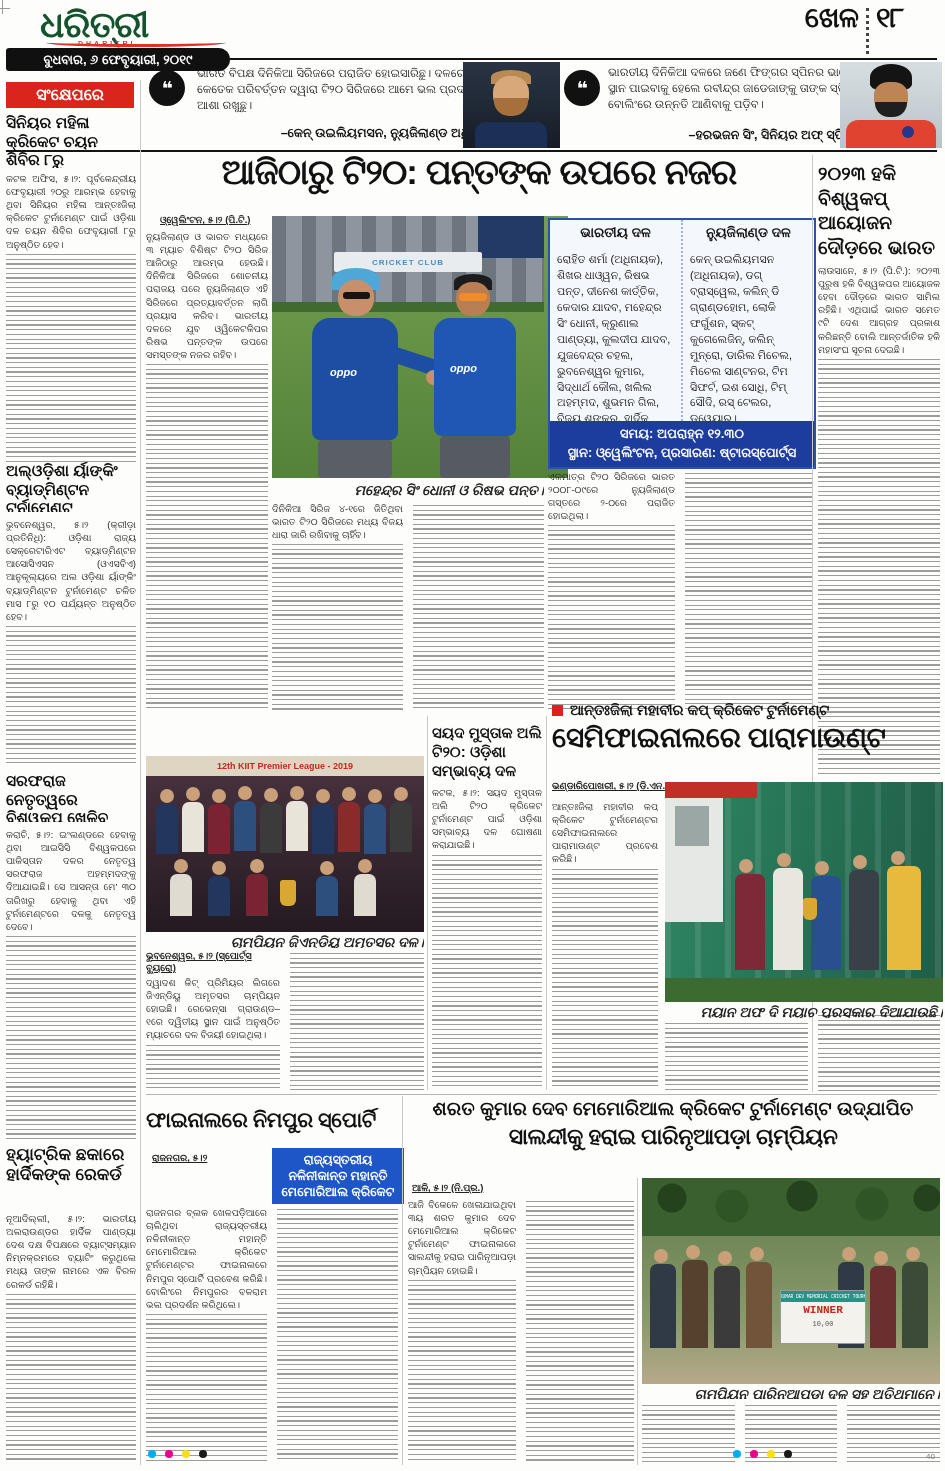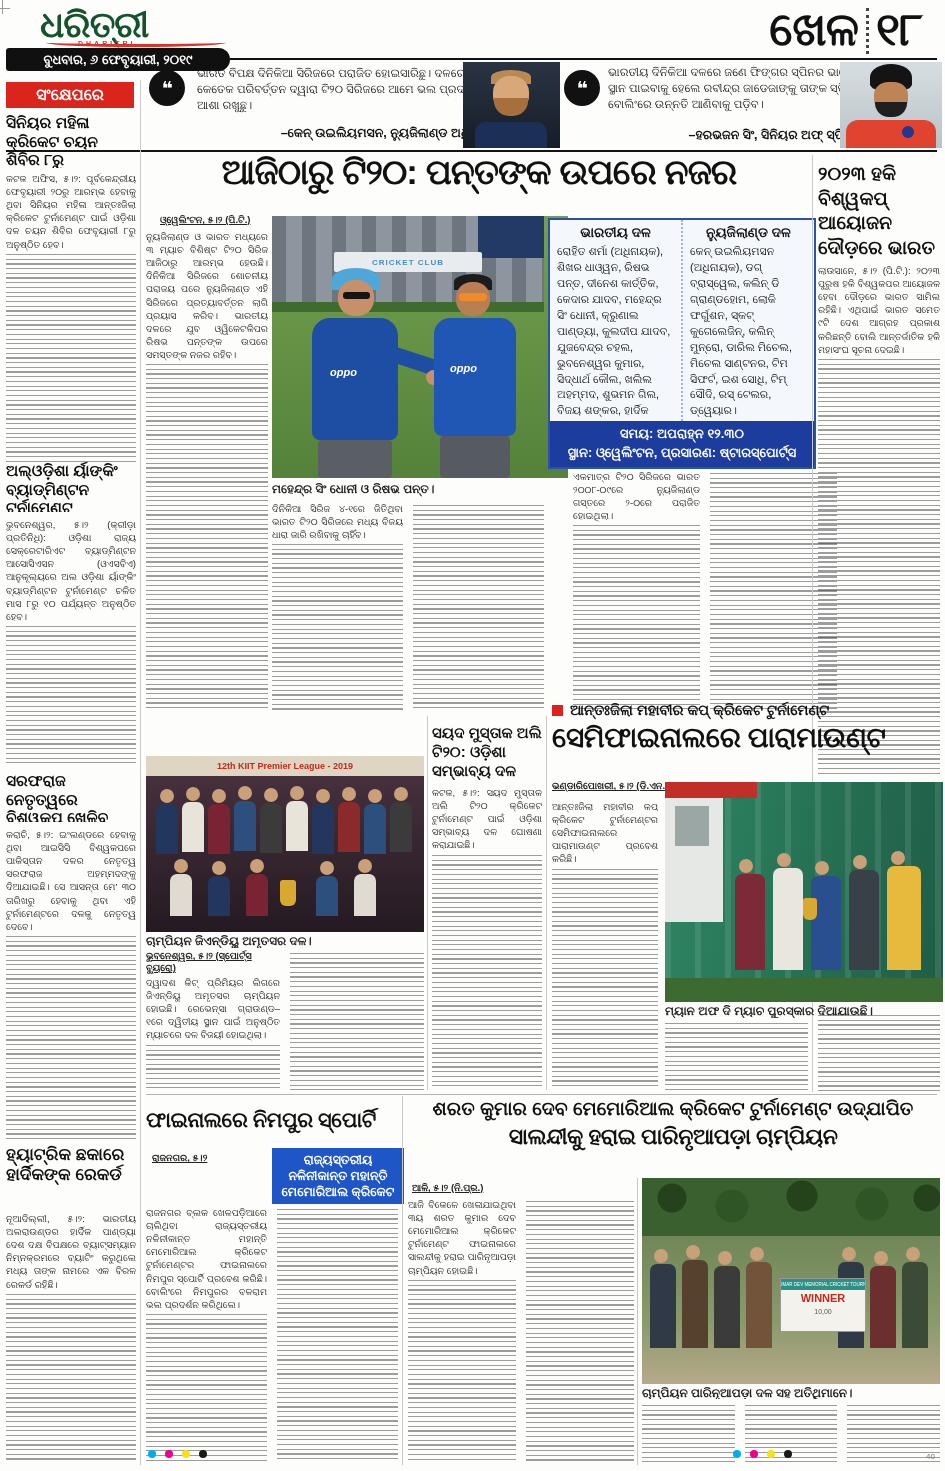--- a/index.html
+++ b/index.html
@@ -7,21 +7,21 @@
         font-family:"Liberation Sans","DejaVu Sans",sans-serif;overflow:hidden;color:#111;}
   .abs{position:absolute;}
   .ovh{overflow:hidden;}
   
   .logo{font-size:36px;font-weight:bold;color:#14532d;letter-spacing:-1px;}
   .logo-sub{font-size:7px;letter-spacing:3px;color:#d5372b;font-weight:bold;}
   .datebar{background:#101010;color:#fff;font-size:13px;font-weight:bold;
            display:flex;align-items:center;justify-content:center;
            border-radius:4px 14px 14px 4px;}
   .mastline{background:#111;}
-  .section-title{font-size:46px;font-weight:bold;letter-spacing:-1px;}
+  .section-title{font-size:28px;font-weight:bold;letter-spacing:-1px;}
   .dotsep{border-left:3px dotted #444;}
   
   .vline{background:#c9c9c9;width:1px;}
   .hline{background:#b5b5b5;height:1px;}
   .thick{background:#141414;}
   
   .qicon{width:36px;height:36px;border-radius:50%;background:#111;color:#fff;
          display:flex;align-items:center;justify-content:center;font-size:19px;font-weight:bold;}
   .qtext{font-size:11.5px;line-height:1.4;color:#222;}
   .qattr{font-size:12.5px;font-weight:bold;color:#111;text-align:right;}
@@ -32,33 +32,33 @@
   .h-lead{font-size:35px;font-weight:bold;letter-spacing:-1px;line-height:1.05;text-align:center;}
   .h-rail{font-size:19px;font-weight:bold;line-height:1.3;}
   .h-mid{font-size:21px;font-weight:bold;letter-spacing:-.5px;}
   .h-small{font-size:15px;font-weight:bold;line-height:1.25;}
   .h-par{font-size:28px;font-weight:bold;letter-spacing:-.5px;}
   .h-sal{font-size:22px;font-weight:bold;text-align:center;letter-spacing:-.5px;}
   .kicker{font-size:14.5px;font-weight:bold;display:flex;align-items:center;gap:7px;}
   .kicker-big{font-size:19px;font-weight:bold;text-align:center;}
   .redsq{width:11px;height:11px;background:#e01f1f;display:inline-block;flex:0 0 11px;}
   .dateline{font-size:9.5px;font-weight:bold;text-decoration:underline;color:#222;margin-bottom:2px;}
-  .caption{font-size:12px;font-weight:bold;color:#222;text-align:left;}
+  .caption{font-size:14px;font-weight:bold;color:#222;text-align:right;font-style:italic;}
   
   .bodyblock{display:flex;gap:10px;}
   .col{flex:1;display:flex;flex-direction:column;overflow:hidden;}
   .excerpt{font-size:9.5px;line-height:1.38;text-align:justify;color:#1d1d1d;word-break:break-word;}
   .fill{flex:1;min-height:10px;margin-top:3px;opacity:.5;
         background:repeating-linear-gradient(#3c3c3c 0 1.2px,transparent 1.2px 4.7px);}
   
   .teamsbox{border:2px solid #2a52a8;background:#f4f7fc;display:flex;flex-direction:column;}
   .teams-cols{flex:1;display:flex;overflow:hidden;}
   .teamcol{flex:1;padding:5px 7px;overflow:hidden;}
   .teamcol+.teamcol{border-left:2px dotted #9db4d8;}
-  .teamhdr{font-size:13.5px;font-weight:bold;text-align:center;margin-bottom:3px;}
+  .teamhdr{font-size:13.5px;font-weight:bold;text-align:center;margin-bottom:11px;}
   .teamlist{font-size:11px;line-height:1.45;}
   .matchbar{background:#1d3d9e;color:#fff;font-size:13px;font-weight:bold;
             text-align:center;line-height:1.45;padding:4px 2px;}
   .bluebox{background:#1e56c8;color:#fff;font-size:12.5px;font-weight:bold;
            display:flex;align-items:center;justify-content:center;text-align:center;line-height:1.3;padding:3px;}
   
   .photo{overflow:hidden;position:absolute;background:#999;}
   .pn{position:absolute;width:22px;height:50px;border-radius:7px 7px 0 0;}
   .pn::before{content:"";position:absolute;top:-15px;left:4px;width:14px;height:14px;border-radius:50%;background:#c9a078;}
   .sunglass{position:absolute;background:#151515;border-radius:3px;}
@@ -201,21 +201,21 @@
 
   <div class="abs bodyblock" style="left:272px;top:502px;width:272px;height:210px;">
     <div class="col">
       <div class="excerpt">ଦିନିକିଆ ସିରିଜ ୪-୧ରେ ଜିତିଥିବା ଭାରତ ଟି୨୦ ସିରିଜରେ ମଧ୍ୟ ବିଜୟ ଧାରା ଜାରି ରଖିବାକୁ ଚାହିଁବ।</div>
       <div class="fill"></div>
     </div>
     <div class="col">
         <div class="fill"></div>
       </div>
   </div>
-  <div class="abs bodyblock" style="left:548px;top:470px;width:264px;height:242px;margin-left:25px;">
+  <div class="abs bodyblock" style="left:548px;top:470px;width:264px;height:242px;">
     <div class="col">
       <div class="excerpt">ଏକମାତ୍ର ଟି୨୦ ସିରିଜରେ ଭାରତ ୨୦୦୮-୦୯ରେ ନ୍ୟୁଜିଲାଣ୍ଡ ଗସ୍ତରେ ୨-୦ରେ ପରାଜିତ ହୋଇଥିଲା।</div>
       <div class="fill"></div>
     </div>
     <div class="col">
         <div class="fill"></div>
       </div>
   </div>
 
   <div class="abs vline" style="left:812px;top:155px;height:937px;"></div>
@@ -338,21 +338,21 @@
   <div class="abs vline" style="left:637px;top:1178px;height:287px;"></div>
   <div class="abs photo" style="left:642px;top:1178px;width:298px;height:206px;background:linear-gradient(#5f7a4a,#8a9a6b 70%,#b7a98a);">
     <div class="abs" style="left:0;top:0;width:298px;height:58px;background:radial-gradient(circle at 30px 20px,#24431c 14px,transparent 15px),radial-gradient(circle at 90px 28px,#2f5526 16px,transparent 17px),radial-gradient(circle at 160px 18px,#24431c 15px,transparent 16px),radial-gradient(circle at 230px 26px,#2f5526 16px,transparent 17px),radial-gradient(circle at 285px 20px,#24431c 13px,transparent 14px),#3a6030;"></div>
     <i class="pn" style="left:8px;top:86px;background:#2f3a46;height:84px;width:26px;"></i>
     <i class="pn" style="left:40px;top:82px;background:#56412f;height:88px;width:26px;"></i>
     <i class="pn" style="left:72px;top:88px;background:#3b3b3b;height:82px;width:26px;"></i>
     <i class="pn" style="left:104px;top:84px;background:#72543a;height:86px;width:26px;"></i>
     <i class="pn" style="left:196px;top:84px;background:#2f3a46;height:86px;width:26px;"></i>
     <i class="pn" style="left:228px;top:88px;background:#6b2f2f;height:82px;width:26px;"></i>
     <i class="pn" style="left:260px;top:84px;background:#3b4b38;height:86px;width:26px;"></i>
-    <div class="abs" style="left:138px;top:100px;width:84px;height:52px;background:#f4f2ec;border:1px solid #999;">
+    <div class="abs" style="left:138px;top:112px;width:84px;height:52px;background:#f4f2ec;border:1px solid #999;font-family:Liberation Mono, monospace;">
       <div style="height:11px;background:#2a9187;color:#fff;font-size:4.5px;display:flex;align-items:center;justify-content:center;overflow:hidden;white-space:nowrap;">3rd SARAT KUMAR DEV MEMORIAL CRICKET TOURNAMENT-2019</div>
       <div style="text-align:center;font-size:11px;font-weight:bold;color:#c22a1e;line-height:1.6;">WINNER</div>
       <div style="text-align:center;font-size:7px;color:#555;">10,00</div>
     </div>
   </div>
   <div class="abs caption ovh" style="left:642px;top:1386px;width:298px;height:13px;">ଚାମ୍ପିୟନ ପାରିନୃଆପଡ଼ା ଦଳ ସହ ଅତିଥିମାନେ।</div>
   <div class="abs bodyblock" style="left:642px;top:1402px;width:298px;height:60px;">
     <div class="col">
         <div class="fill"></div>
       </div>

